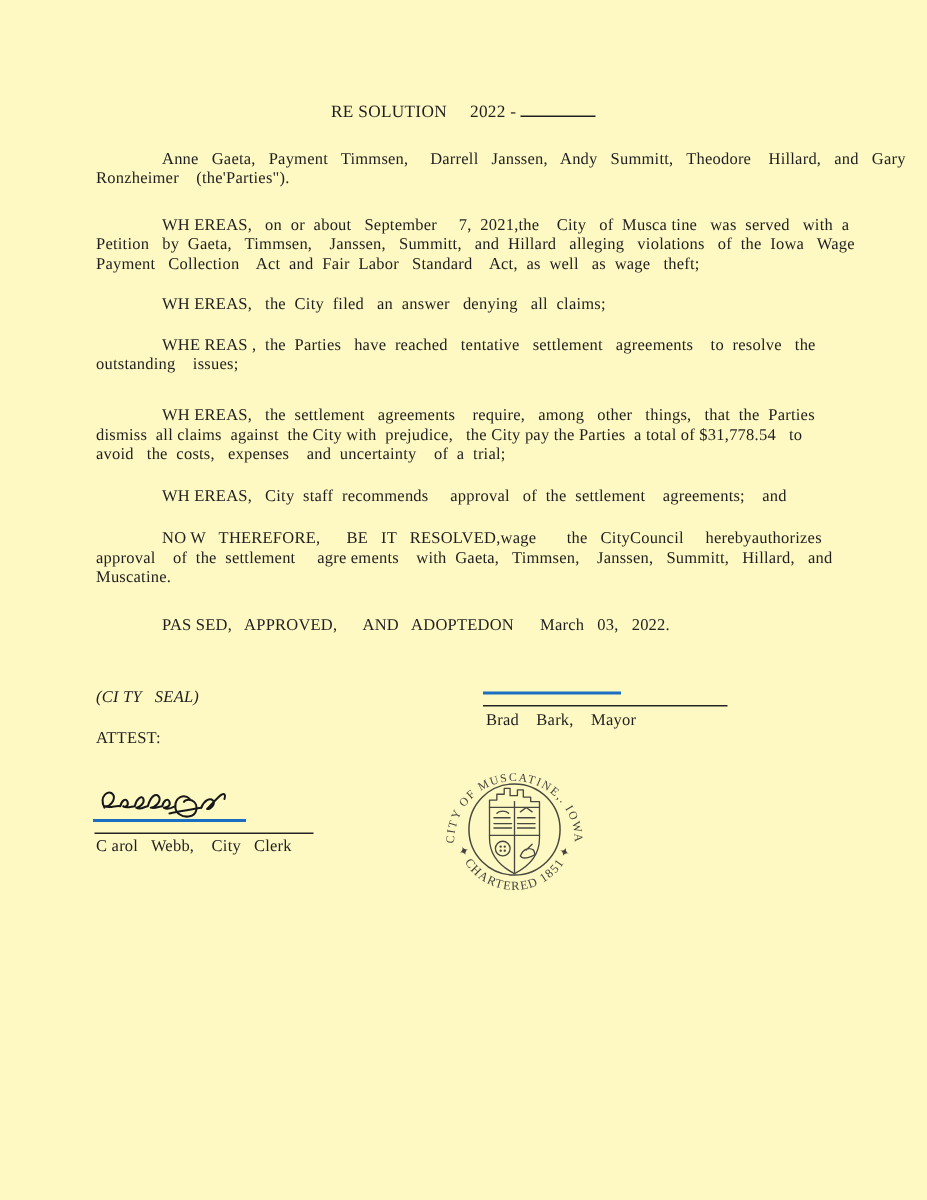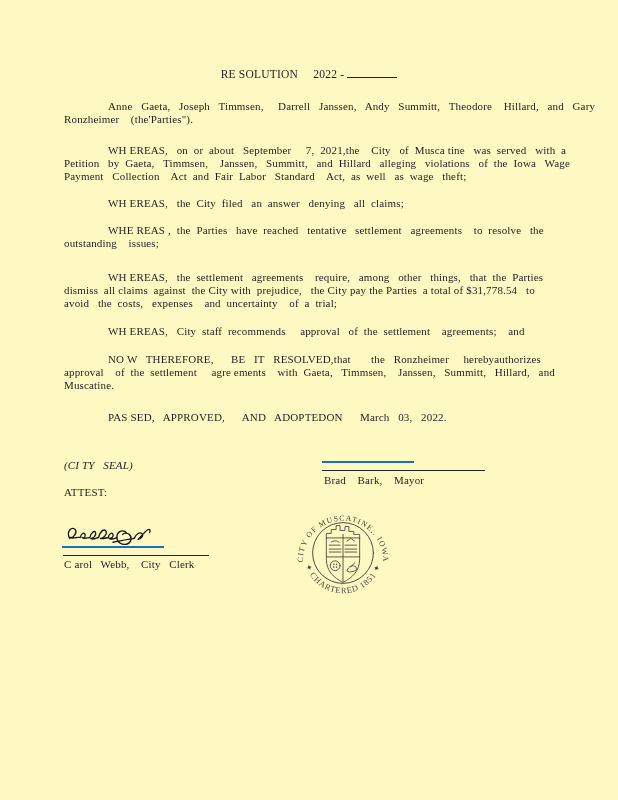--- a/index.html
+++ b/index.html
@@ -38,21 +38,21 @@
 </style>
 </head>
 <body>
 
 <div class="page">
 
   <div class="doc-title"><span>RE SOLUTION     2022 - </span><span class="blank"></span></div>
 
   <div class="body-text">
     <div class="para">
-      <div>Anne   Gaeta,   Joseph   Timmsen,     Darrell   Janssen,   Andy   Summitt,   Theodore    Hillard,   and   Gary</div>
+      <div>Anne   Gaeta,   Payment   Timmsen,     Darrell   Janssen,   Andy   Summitt,   Theodore    Hillard,   and   Gary</div>
       <div>Ronzheimer    (the'Parties").</div>
     </div>
     <div class="para">
       <div>WH EREAS,   on  or  about   September     7,  2021,the    City   of  Musca tine   was  served   with  a</div>
       <div>Petition   by  Gaeta,   Timmsen,    Janssen,   Summitt,   and  Hillard   alleging   violations   of  the  Iowa   Wage</div>
       <div>Payment   Collection    Act  and  Fair  Labor   Standard    Act,  as  well   as  wage   theft;</div>
     </div>
     <div class="para">
       <div>WH EREAS,   the  City  filed   an  answer   denying   all  claims;</div>
     </div>
@@ -62,21 +62,21 @@
     </div>
     <div class="para">
       <div>WH EREAS,   the  settlement   agreements    require,   among   other   things,   that  the  Parties</div>
       <div>dismiss  all claims  against  the City with  prejudice,   the City pay the Parties  a total of $31,778.54   to</div>
       <div>avoid   the  costs,   expenses    and  uncertainty    of  a  trial;</div>
     </div>
     <div class="para">
       <div>WH EREAS,   City  staff  recommends     approval   of  the  settlement    agreements;    and</div>
     </div>
     <div class="para">
-      <div>NO W   THEREFORE,      BE   IT   RESOLVED,that       the   Ronzheimer     herebyauthorizes</div>
+      <div>NO W   THEREFORE,      BE   IT   RESOLVED,wage       the   CityCouncil     herebyauthorizes</div>
       <div>approval    of  the  settlement     agre ements    with  Gaeta,   Timmsen,    Janssen,   Summitt,   Hillard,   and</div>
       <div>Muscatine.</div>
     </div>
     <div class="para">
       <div>PAS SED,   APPROVED,      AND   ADOPTEDON      March   03,   2022.</div>
     </div>
   </div>
 
   <div class="abs" style="left:64px;top:459px;font-style:italic;">(CI TY   SEAL)</div>
   <div class="abs" style="left:64px;top:486px;">ATTEST:</div>

